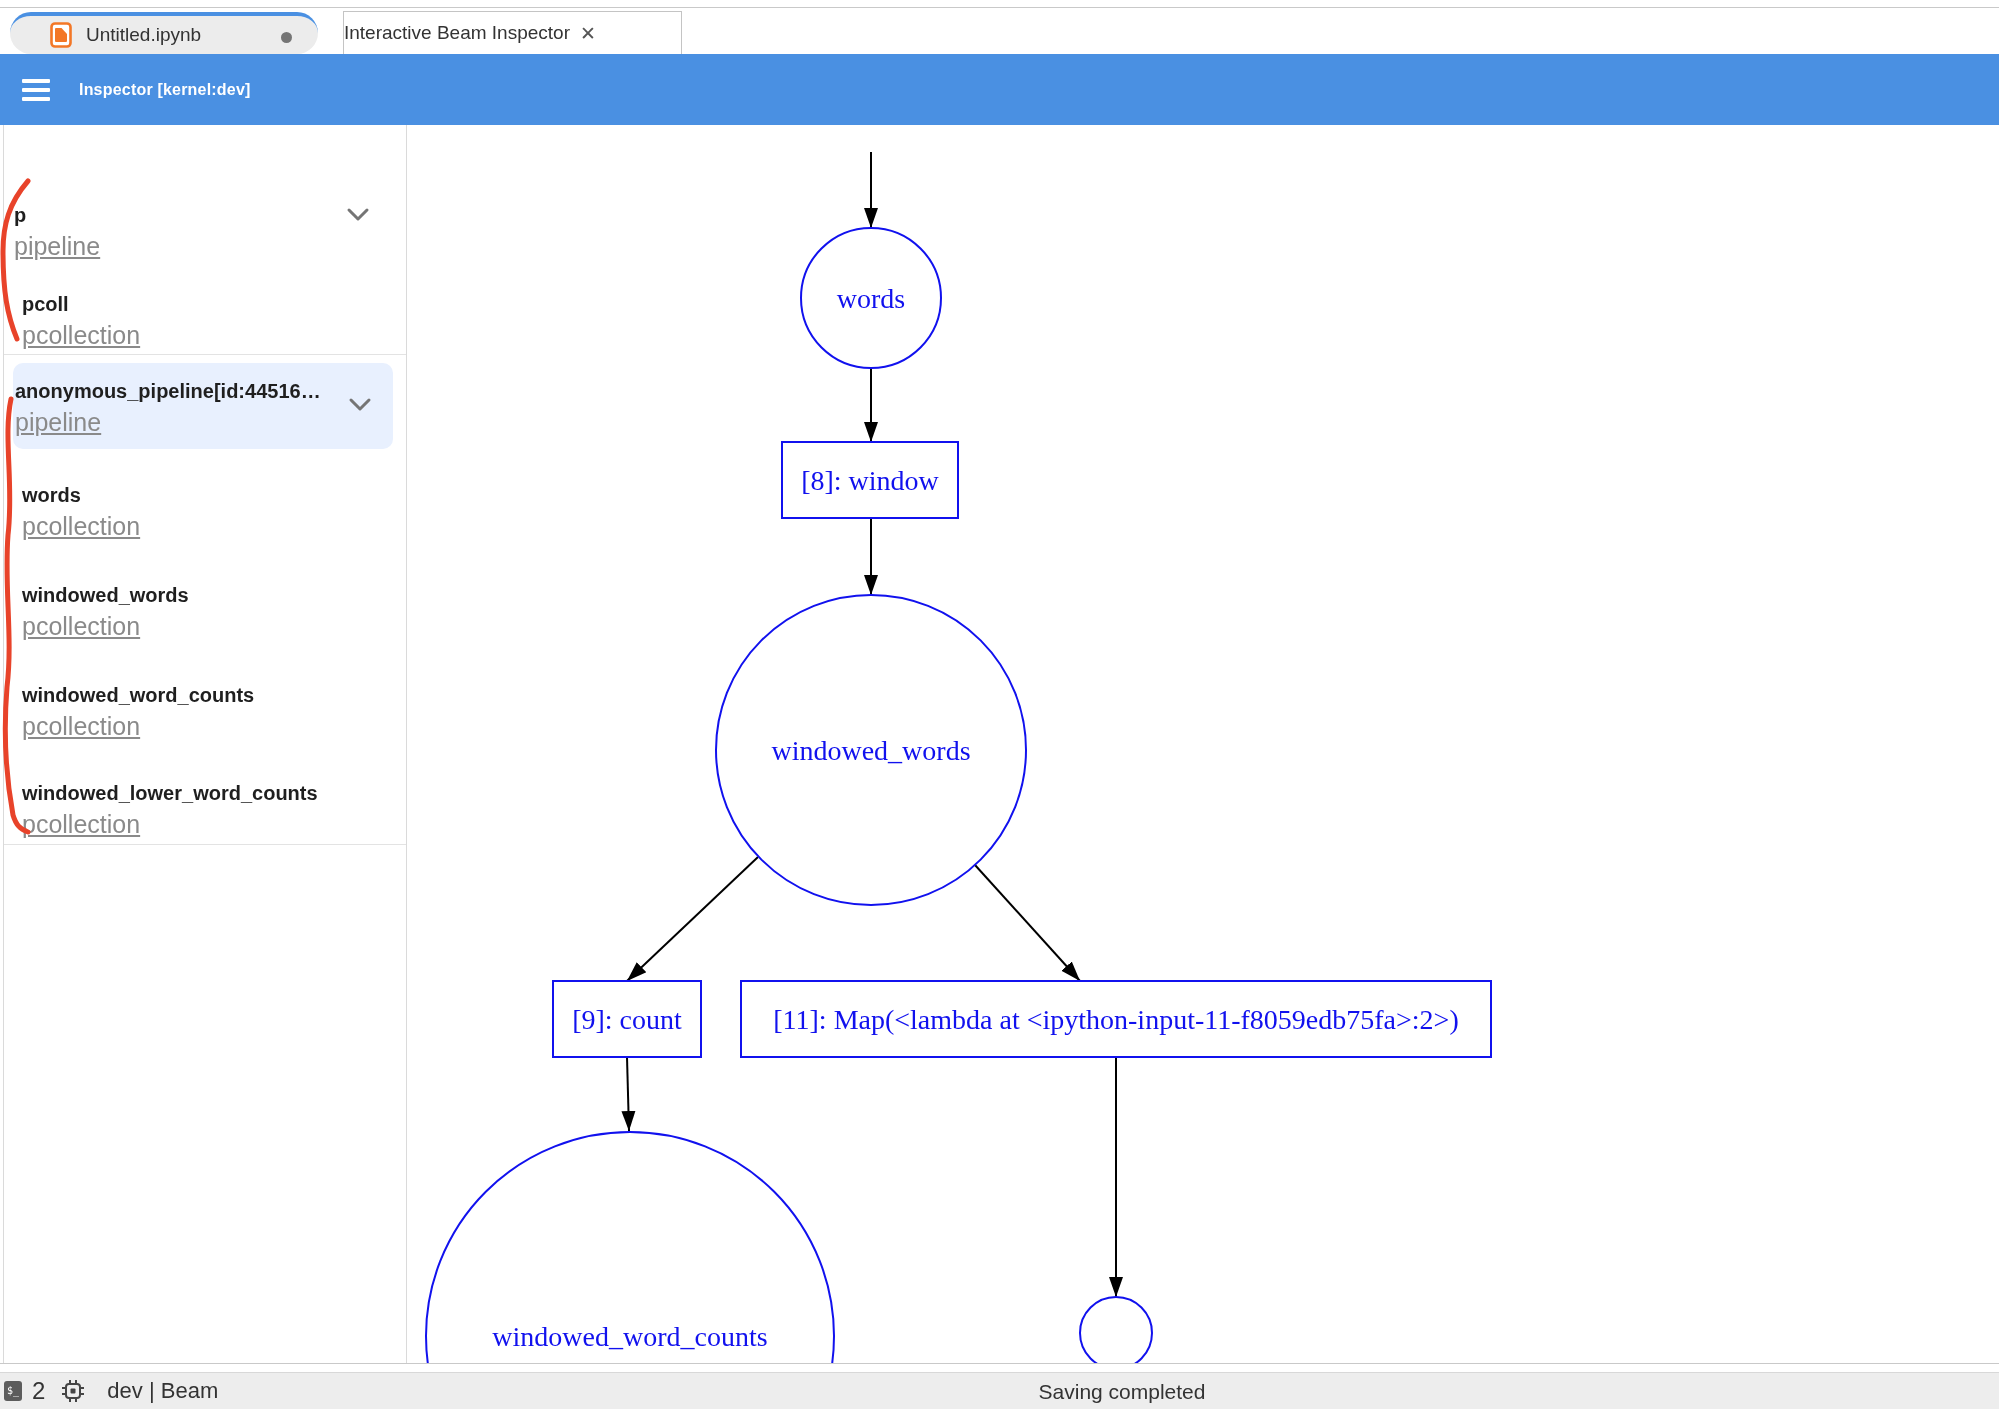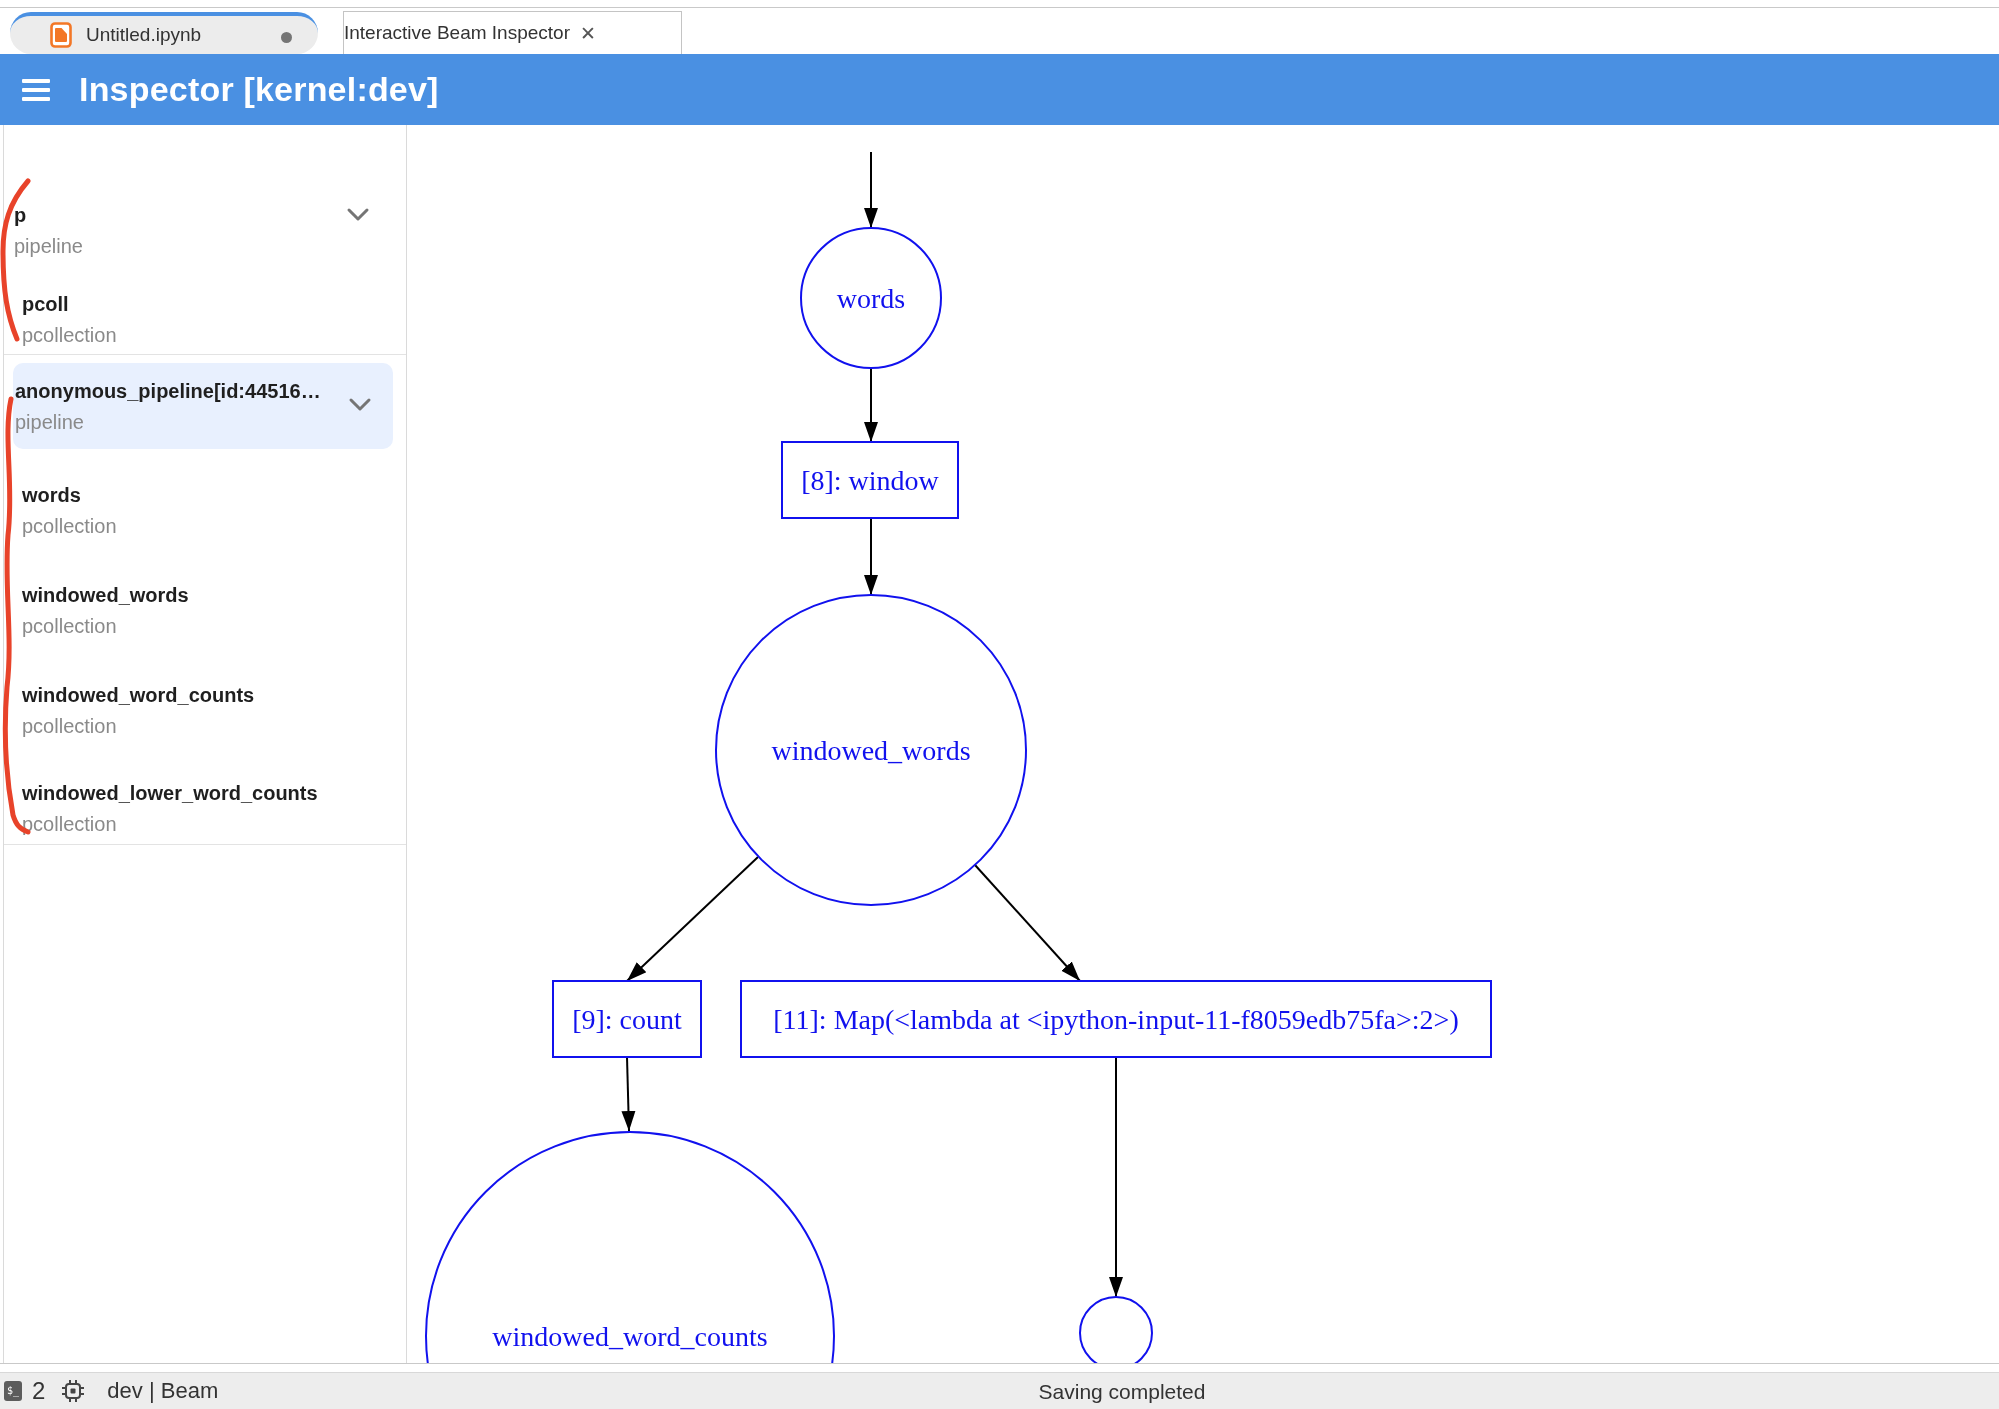--- a/index.html
+++ b/index.html
@@ -15,28 +15,28 @@
   .tab2 { position:absolute; left:343px; top:11px; width:339px; height:43px; background:#fff;
           border:1px solid #c4c4c4; border-bottom:none; display:flex; align-items:center; justify-content:flex-start; }
   .tab2-label { font-size:19px; color:#333; }
   .tab2-close { font-size:19px; color:#555; margin-left:10px; cursor:pointer; }
 
   
   .header { position:absolute; left:0; top:54px; width:1999px; height:71px; background:#4a90e2;
             display:flex; align-items:center; }
   .hamburger { margin-left:22px; width:28px; height:22px; display:flex; flex-direction:column; justify-content:space-between; cursor:pointer; }
   .hamburger span { display:block; width:28px; height:4px; background:#fff; border-radius:1px; }
-  .header-title { color:#fff; font-size:34px; font-weight:600; margin-left:29px; letter-spacing:0.2px; }
+  .header-title { color:#fff; font-size:16px; font-weight:600; margin-left:29px; letter-spacing:0.2px; }
 
   
   .v-border { position:absolute; top:125px; width:1px; height:1238px; background:#dadada; }
   .h-div { position:absolute; left:4px; width:402px; height:1px; background:#e3e3e3; }
   .side-row { position:absolute; cursor:pointer; }
   .side-name { font-size:20px; font-weight:600; color:#1f1f1f; line-height:31px; white-space:nowrap; }
-  .side-type { font-size:20px; font-weight:400; color:#8a8a8a; line-height:31px; }
+  .side-type { font-size:25px; font-weight:400; color:#8a8a8a; line-height:31px;text-decoration:underline; }
   .sel-bg { position:absolute; left:13px; top:363px; width:380px; height:86px; background:#e8f0fe; border-radius:10px; }
   .chev { position:absolute; cursor:pointer; }
 
   
   .content-bottomline { position:absolute; left:0; top:1363px; width:1999px; height:1px; background:#c9c9c9; }
   .statusbar { position:absolute; left:0; top:1372px; width:1999px; height:37px; background:#ededed;
                border-top:1px solid #d8d8d8; display:flex; align-items:center; }
   .term-badge { margin-left:4px; width:18px; height:20px; background:#5c5c5c; border-radius:3px;
                 display:flex; align-items:center; justify-content:center; cursor:pointer; }
   .term-badge span { color:#fff; font-family:"DejaVu Sans Mono",monospace; font-size:10px; line-height:10px; }

